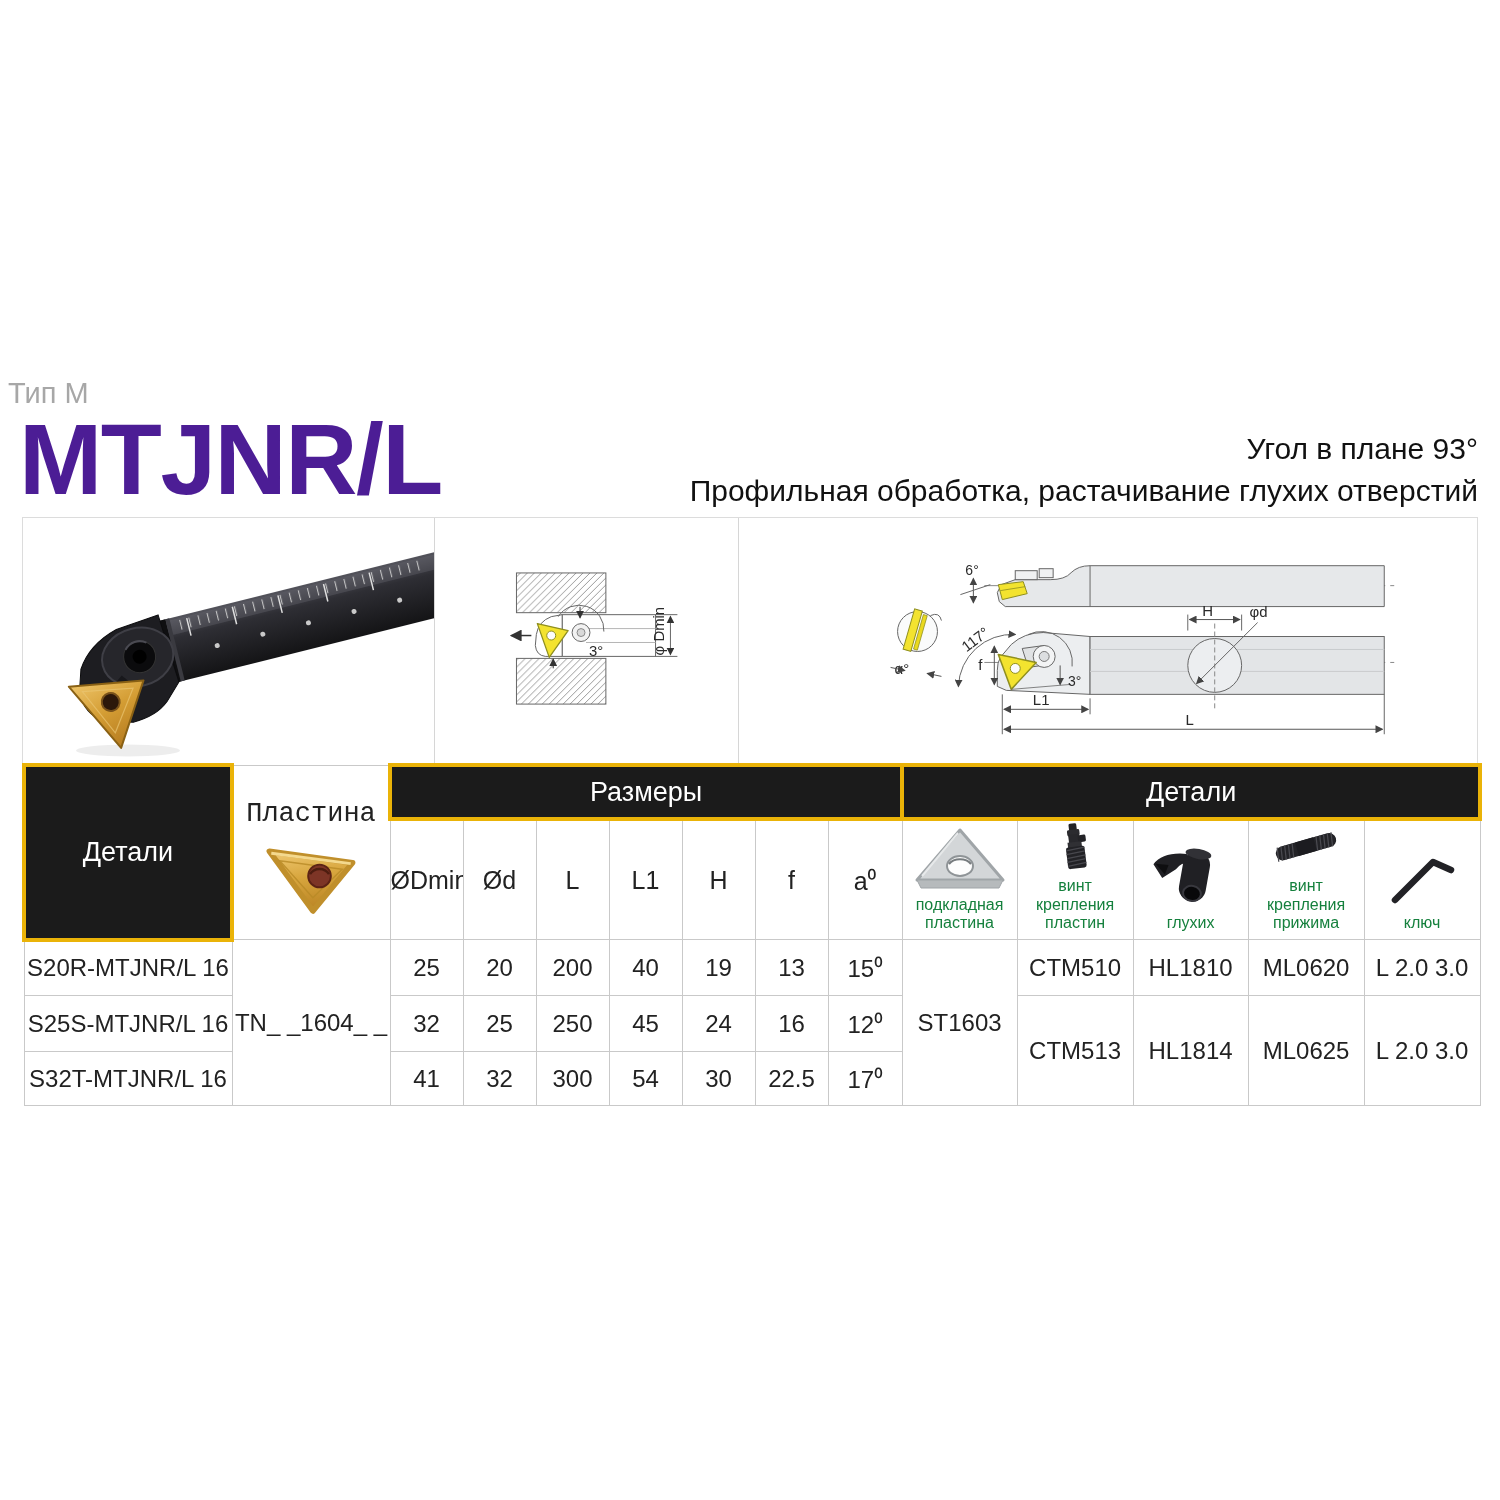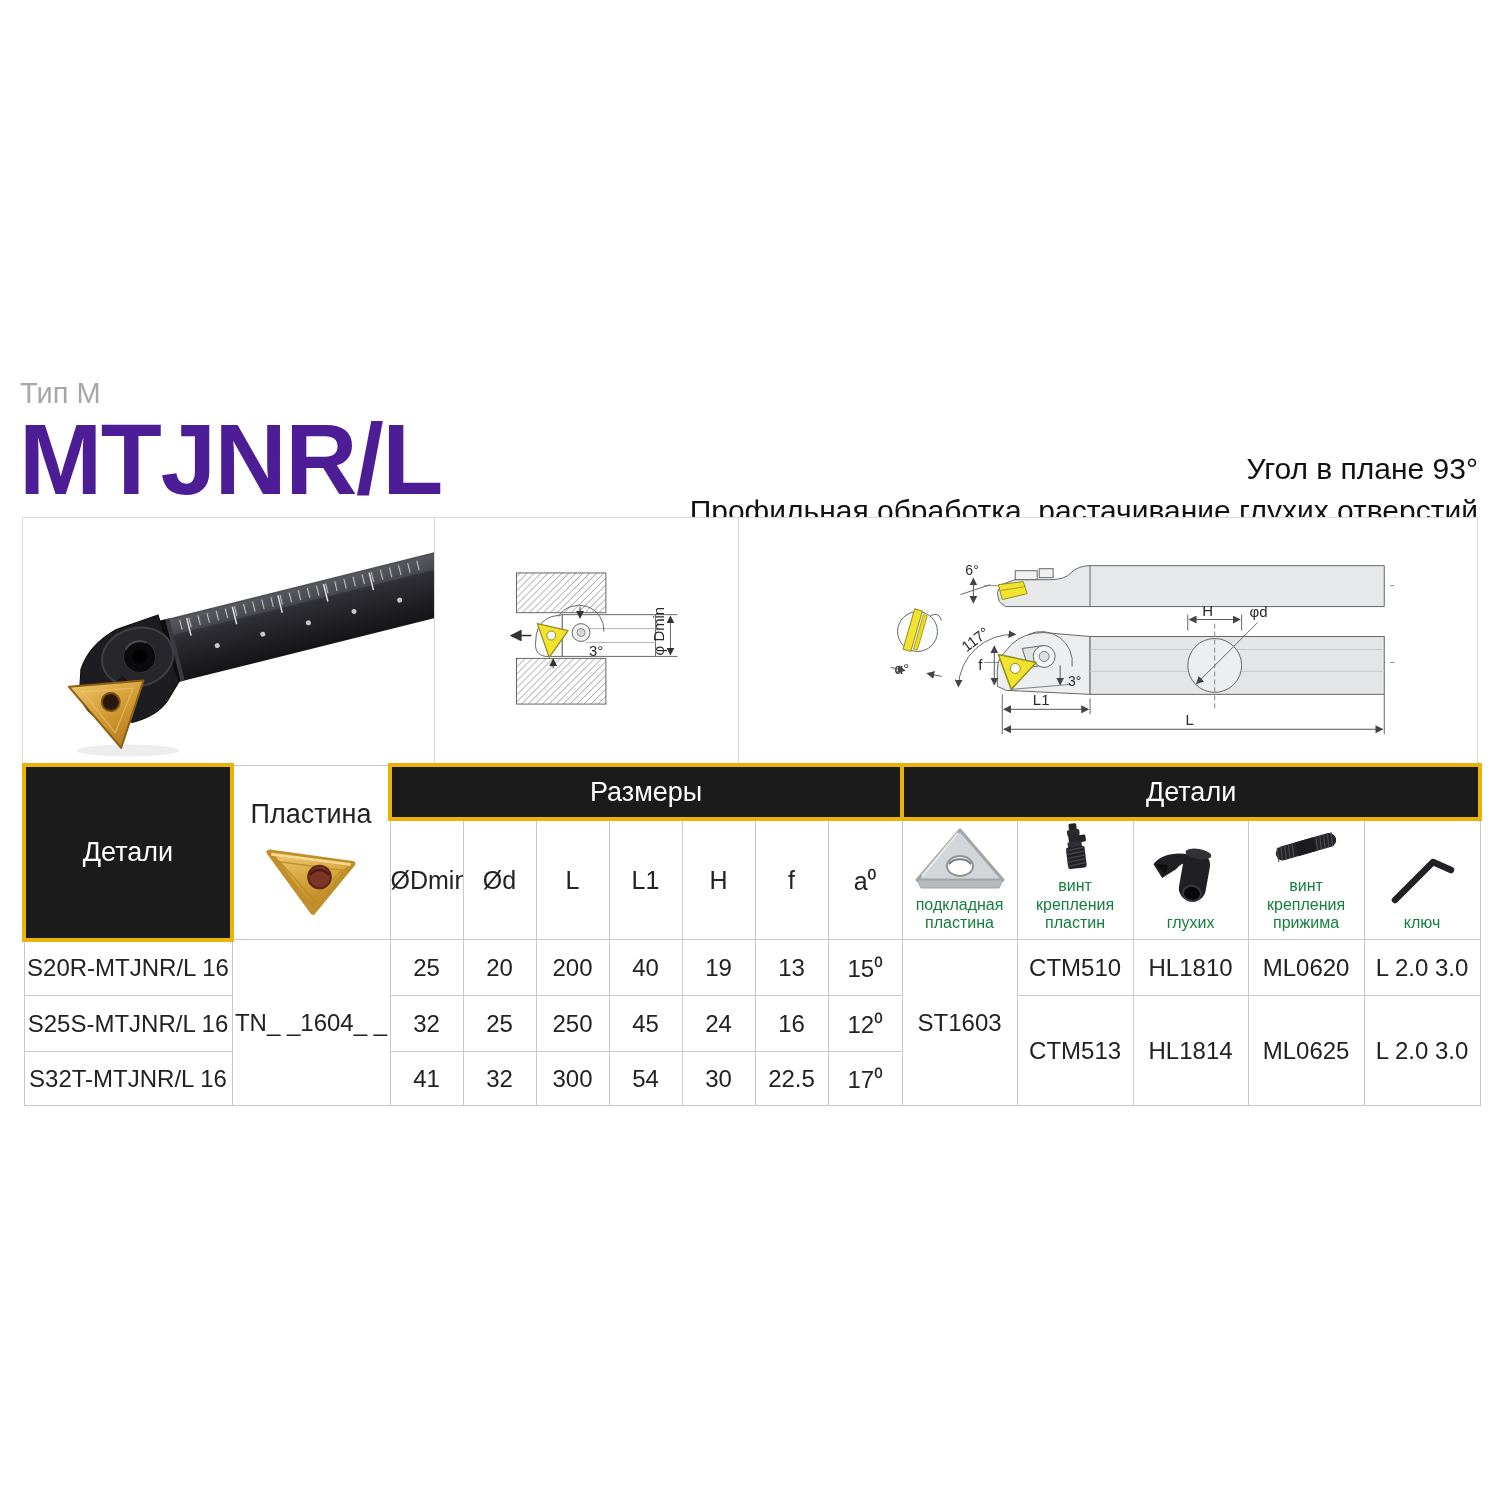--- a/index.html
+++ b/index.html
@@ -1,42 +1,42 @@
 <!DOCTYPE html>
 <html><head>
 <meta charset="utf-8">
 <style>
   html,body{margin:0;padding:0;background:#fff;}
   .page{position:relative;width:1500px;height:1500px;background:#fff;overflow:hidden;
         font-family:"Liberation Sans",sans-serif;color:#1f1f1f;}
-  .type-label{position:absolute;left:20px;top:377px;font-size:29px;color:#a7a7a7;}
+  .type-label{position:absolute;left:8px;top:377px;font-size:29px;color:#a7a7a7;}
   .title{position:absolute;left:19px;top:409px;margin:0;font-size:100px;line-height:1;
          font-weight:700;letter-spacing:-1.5px;color:#4c1d95;}
   .notes{position:absolute;right:22px;top:428px;text-align:right;font-size:30px;
-         line-height:42px;color:#111;margin-top:20px;}
+         line-height:42px;color:#111;}
   .panels{position:absolute;left:22px;top:517px;width:1456px;height:246px;display:flex;
           box-sizing:border-box;border:1px solid #dcdcdc;border-bottom:none;background:#fff;}
   .panel{height:100%;box-sizing:border-box;}
   .panel+.panel{border-left:1px solid #d6d6d6;}
   .panel-photo{width:411px;}
   .panel-bore{width:304px;}
   .panel-dims{flex:1;}
   .panel svg{display:block;width:100%;height:100%;}
   svg text{font-family:"Liberation Sans",sans-serif;fill:#2a2a2a;}
 
   table.spec{position:absolute;left:22px;top:763px;width:1456px;border-collapse:collapse;
              table-layout:fixed;background:#fff;}
   .spec th,.spec td{border:1px solid #c9c9c9;padding:0;text-align:center;vertical-align:middle;
                     font-weight:400;color:#222;overflow:hidden;}
   .spec .black{background:#1b1b1b;color:#fff;border:4px solid #eab308;font-size:27px;}
   .hrow1{height:54px;}
   .hrow2{height:118px;}
   .hrow2 th{font-size:25px;background:#fff;}
   .th-insert{background:#fff;vertical-align:top;font-size:27px;}
-  .insert-title{margin-top:12px;}
+  .insert-title{margin-top:12px;font-family:Liberation Mono, monospace;}
   .th-insert svg{display:block;margin:4px auto 0;}
   .part-box{display:flex;flex-direction:column;height:118px;}
   .part-box svg{margin:auto auto 0;}
   .cap{font-size:16px;line-height:1.14;padding:5px 2px 7px;color:#15803d;}
   .spec td{font-size:24px;}
   .r1{height:56px;padding-left:16px;} .r2{height:56px;} .r3{height:54px;}
   .v2{vertical-align:top;padding-top:13px;}
 </style>
 </head>
 <body>

